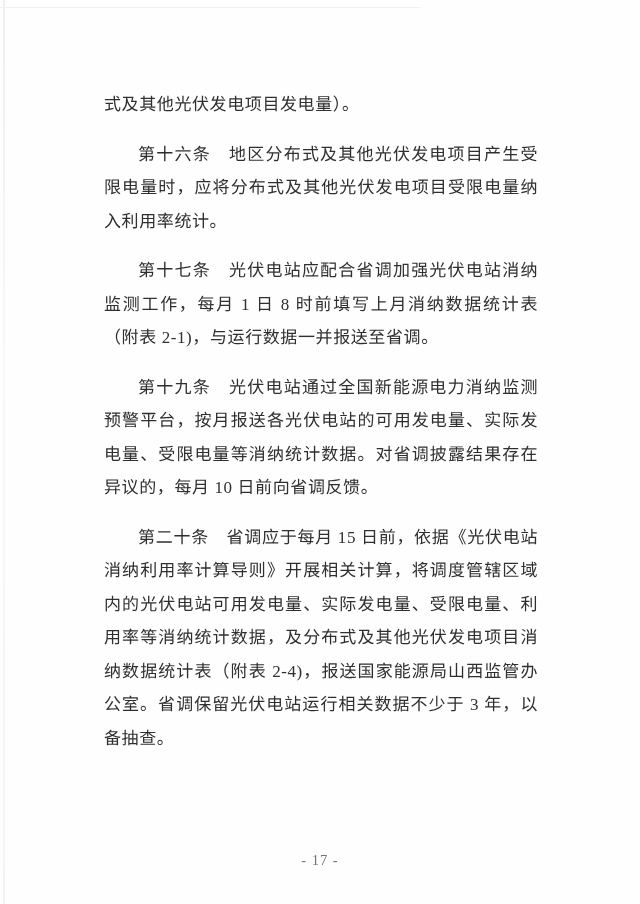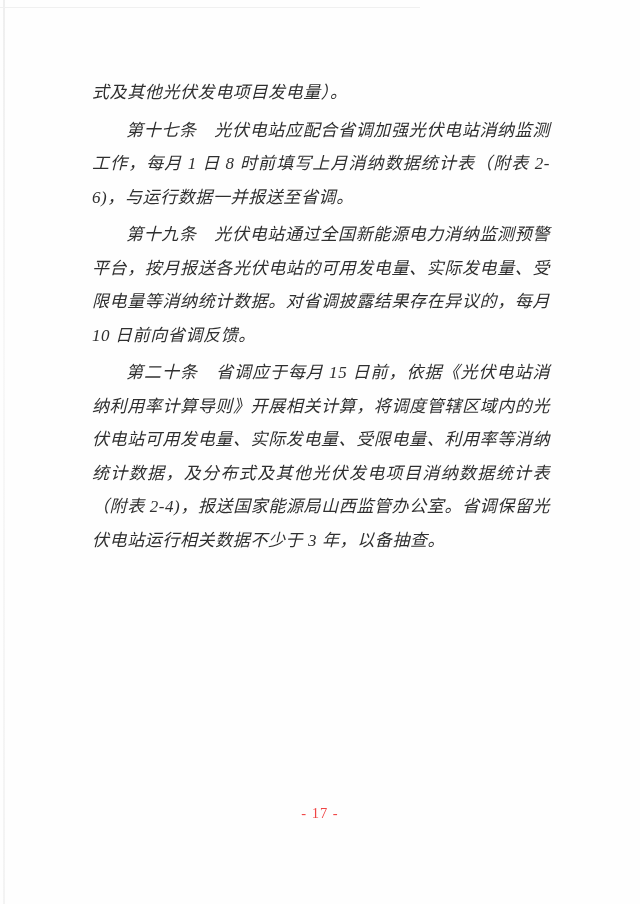--- a/index.html
+++ b/index.html
@@ -43,48 +43,48 @@
     top: 72px;
     width: 466px;
     color: #2f2f2f;
     font-size: 17px;
     line-height: 33.5px;
     letter-spacing: 0.6px;
     text-align: justify;
     text-justify: inter-ideograph;
   }
   .para {
-    margin: 4px;
+    margin: 16px;
     word-break: break-all;
-    font-style: italic;
   }
   .para.indent {
     text-indent: 2em;
   }
   .footer {
     position: absolute;
-    top: 805px;
+    top: 852px;
     left: 0;
     width: 640px;
     text-align: center;
     font-size: 14.5px;
-    color: #ef4444;
+    color: #737373;
     letter-spacing: 1px;
   }
 </style>
 </head>
 <body>
 
 <div class="page">
 
   <div class="scan-edge-left"></div>
   <div class="scan-edge-top"></div>
 
   <div class="content">
     <p class="para">式及其他光伏发电项目发电量）。</p>
-    <p class="para indent">第十七条　光伏电站应配合省调加强光伏电站消纳监测工作，每月 1 日 8 时前填写上月消纳数据统计表（附表 2-6)，与运行数据一并报送至省调。</p>
+    <p class="para indent">第十六条　地区分布式及其他光伏发电项目产生受限电量时，应将分布式及其他光伏发电项目受限电量纳入利用率统计。</p>
+    <p class="para indent">第十七条　光伏电站应配合省调加强光伏电站消纳监测工作，每月 1 日 8 时前填写上月消纳数据统计表（附表 2-1)，与运行数据一并报送至省调。</p>
     <p class="para indent">第十九条　光伏电站通过全国新能源电力消纳监测预警平台，按月报送各光伏电站的可用发电量、实际发电量、受限电量等消纳统计数据。对省调披露结果存在异议的，每月 10 日前向省调反馈。</p>
     <p class="para indent">第二十条　省调应于每月 15 日前，依据《光伏电站消纳利用率计算导则》开展相关计算，将调度管辖区域内的光伏电站可用发电量、实际发电量、受限电量、利用率等消纳统计数据，及分布式及其他光伏发电项目消纳数据统计表（附表 2-4)，报送国家能源局山西监管办公室。省调保留光伏电站运行相关数据不少于 3 年，以备抽查。</p>
   </div>
 
   <div class="footer">- 17 -</div>
 
 </div>
 
 </body></html>

